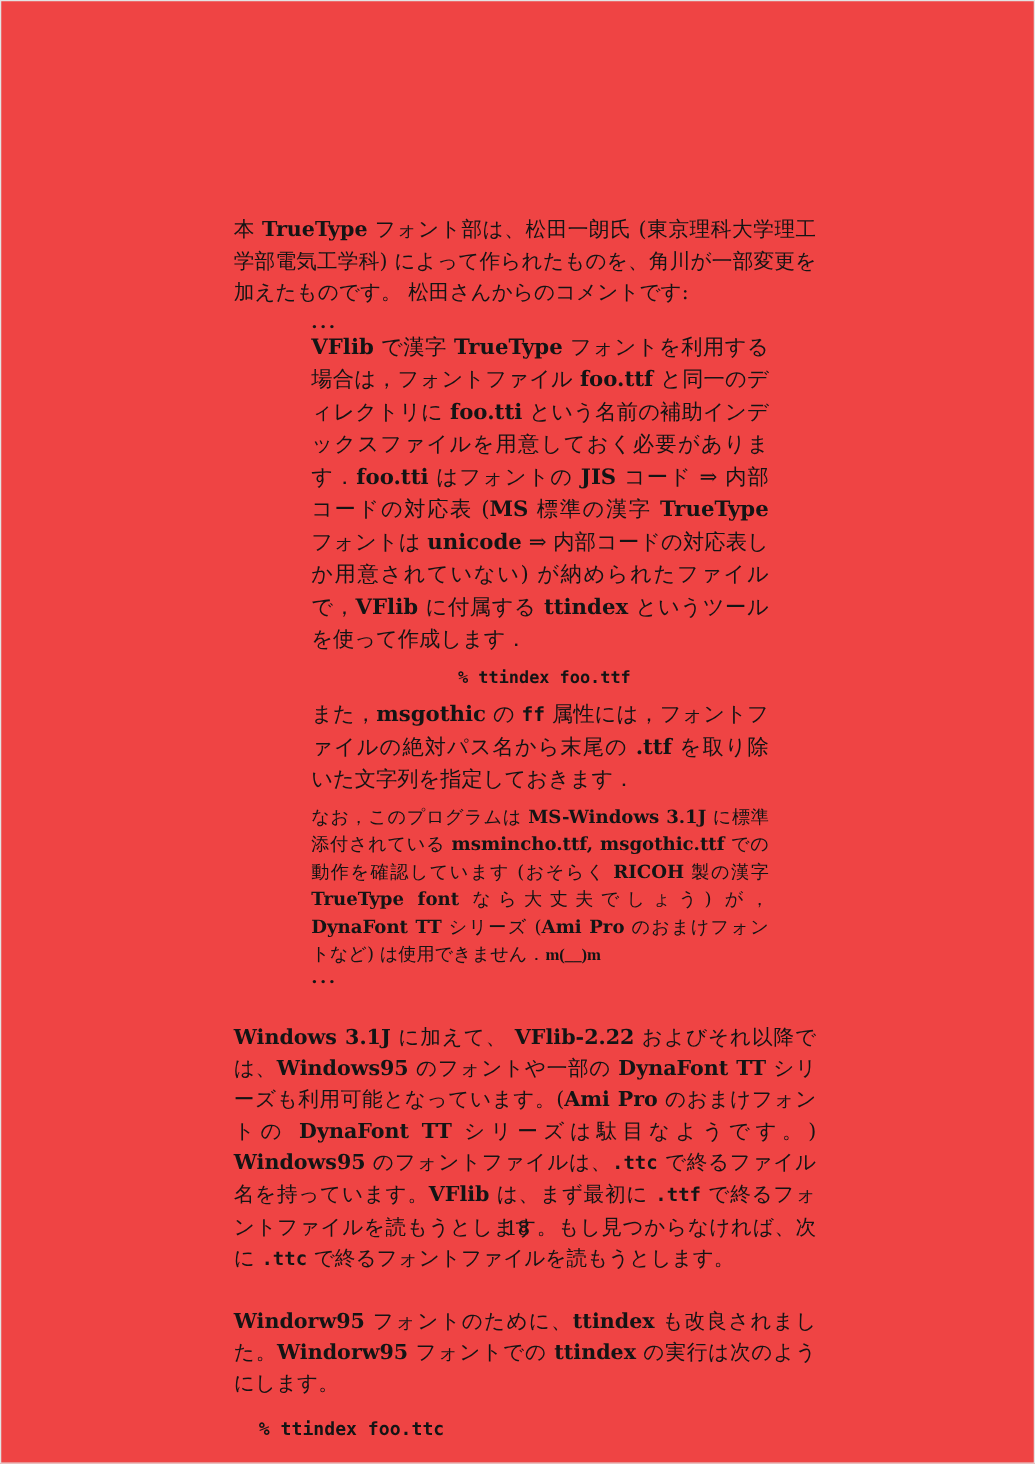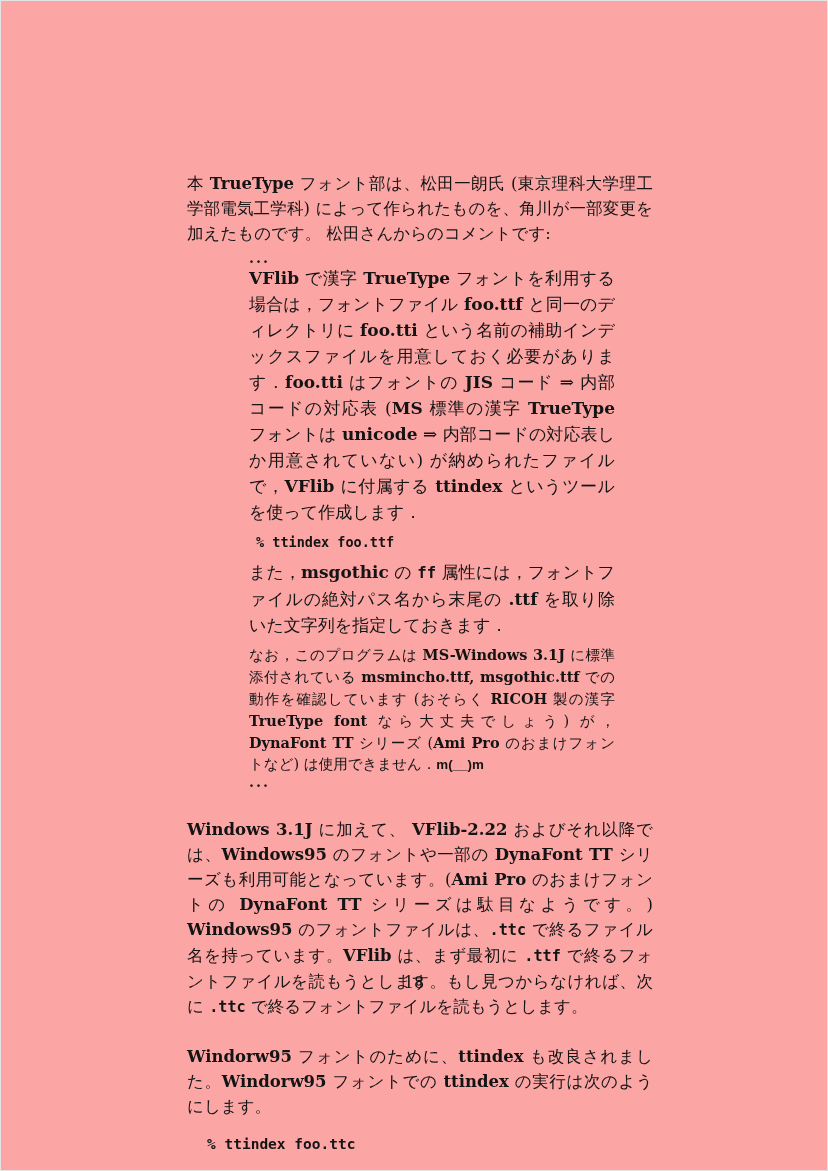--- a/index.html
+++ b/index.html
@@ -1,19 +1,19 @@
 <!DOCTYPE html>
 <html><head>
 <meta charset="utf-8">
 <style>
   html,body{margin:0;padding:0;background:#fff;}
   .page{
     position:relative;
     width:828px;height:1171px;
-    background:#fca5a5;
+    background:#ef4444;
     border:1px solid #e3e3e3;
     box-sizing:border-box;
     font-family:"DejaVu Serif","Liberation Serif",serif;
     color:#141414;
     overflow:hidden;
   }
   .content{
     position:absolute;left:186px;top:170px;width:466px;
   }
   p{margin:0;}
@@ -32,21 +32,21 @@
     font-size:14.5px;line-height:21px;margin-top:6px;
     text-align:justify;text-justify:inter-ideograph;
   }
   .dots{
     font-size:14.5px;line-height:14px;letter-spacing:2px;
     font-weight:bold;
   }
   .code-line{
     font-family:"DejaVu Sans Mono","Liberation Mono",monospace;
     font-weight:700;font-size:13.5px;line-height:18px;
-    margin:8px 0 8px 7px;white-space:pre;
+    margin:8px 0 8px 7px;white-space:pre;text-align:center;
   }
   .code-line-main{
     font-family:"DejaVu Sans Mono","Liberation Mono",monospace;
     font-weight:700;font-size:14.5px;line-height:20px;
     margin:15px 0 15px 20px;white-space:pre;
   }
   .mt8{margin-top:24px;}
   .mt10{margin-top:28px;}
   .fontlist{margin:9px 0 0 28px;}
   .fontlist .li{
@@ -59,21 +59,21 @@
     position:absolute;left:0;top:0;
     font-weight:bold;
   }
   .page-number{
     position:absolute;left:0;right:0;top:972px;
     text-align:center;font-size:16px;
   }
   
   .s-n{font-weight:normal;}
   .s-b{font-weight:bold;}
-  .s-m{font-family:Liberation Sans, sans-serif;font-weight:600;font-size:0.92em;}
+  .s-m{font-family:Liberation Serif, serif;font-weight:600;font-size:0.92em;}
   .s-bm{font-family:"DejaVu Sans Mono","Liberation Mono",monospace;font-weight:700;font-size:0.92em;}
 </style>
 </head>
 <body>
 
 <div class="page">
   <div class="content">
 
     <p class="body-par"><span class="s-n">本 </span><span class="s-b">TrueType</span><span class="s-n"> フォント部は、松田一朗氏 (東京理科大学理工学部電気工学科) によって作られたものを、角川が一部変更を加えたものです。 松田さんからのコメントです:</span></p>
 

